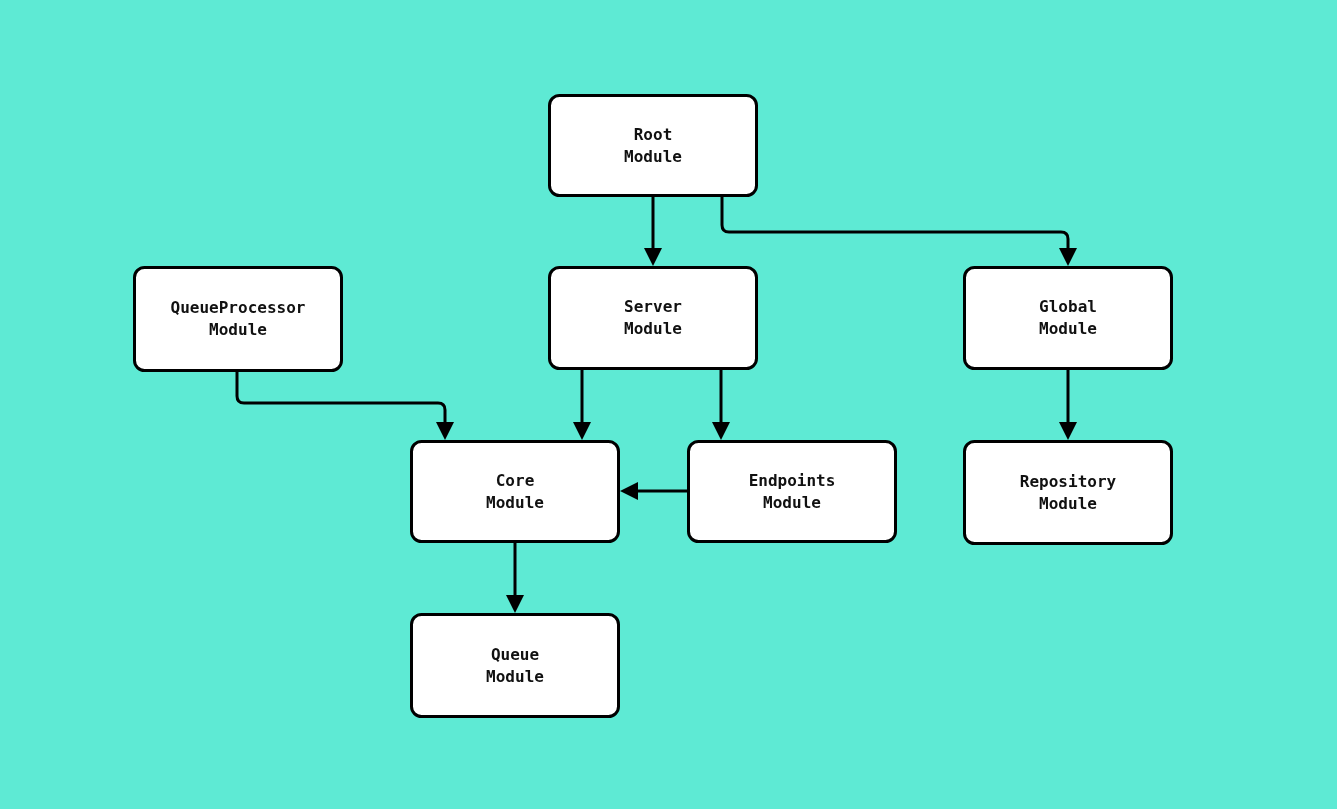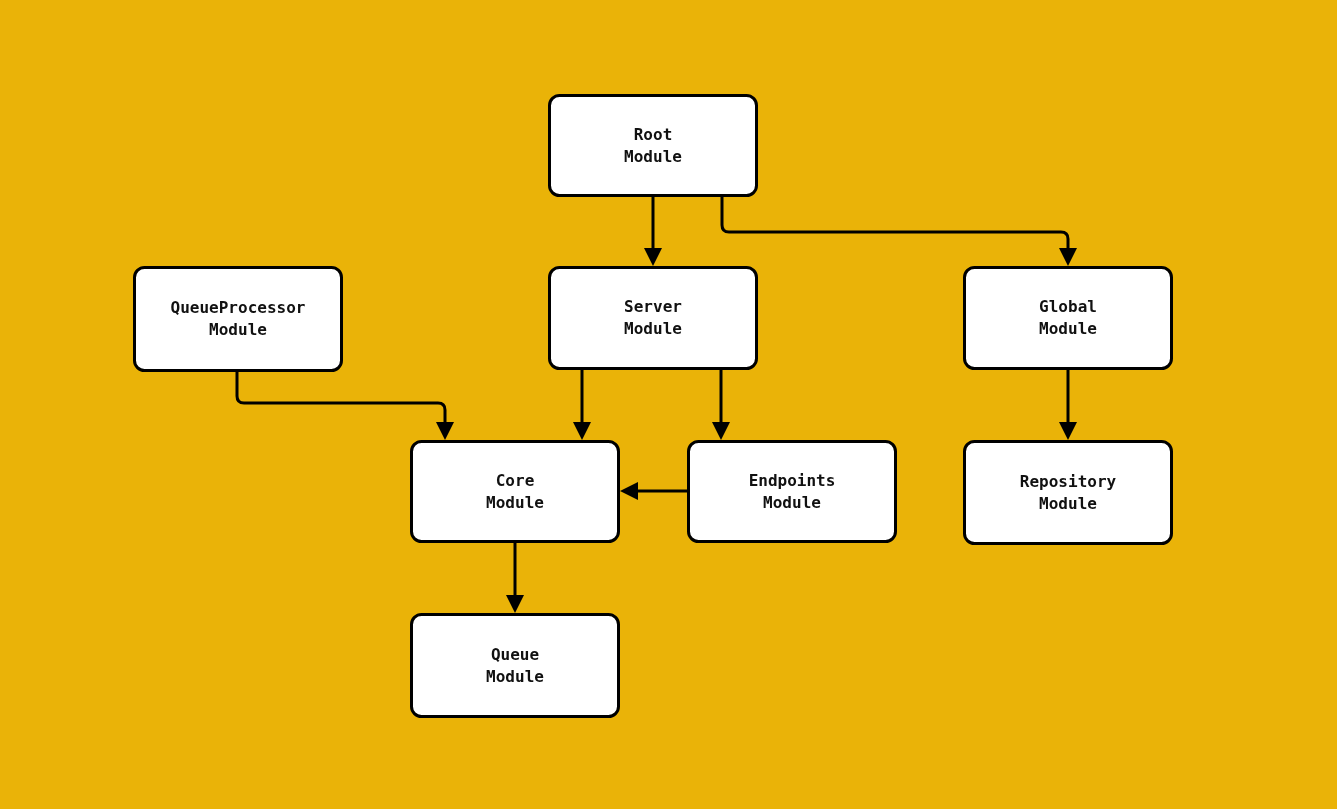--- a/index.html
+++ b/index.html
@@ -11,21 +11,21 @@
   body {
     width: 1337px;
     height: 809px;
     overflow: hidden;
     font-family: "DejaVu Sans Mono", "Liberation Mono", monospace;
   }
   #diagram-root {
     position: relative;
     width: 1337px;
     height: 809px;
-    background: #eab308;
+    background: #5eead4;
   }
   svg#graph {
     display: block;
     width: 1337px;
     height: 809px;
   }
   .node-box {
     fill: #ffffff;
     stroke: #000000;
     stroke-width: 3;

